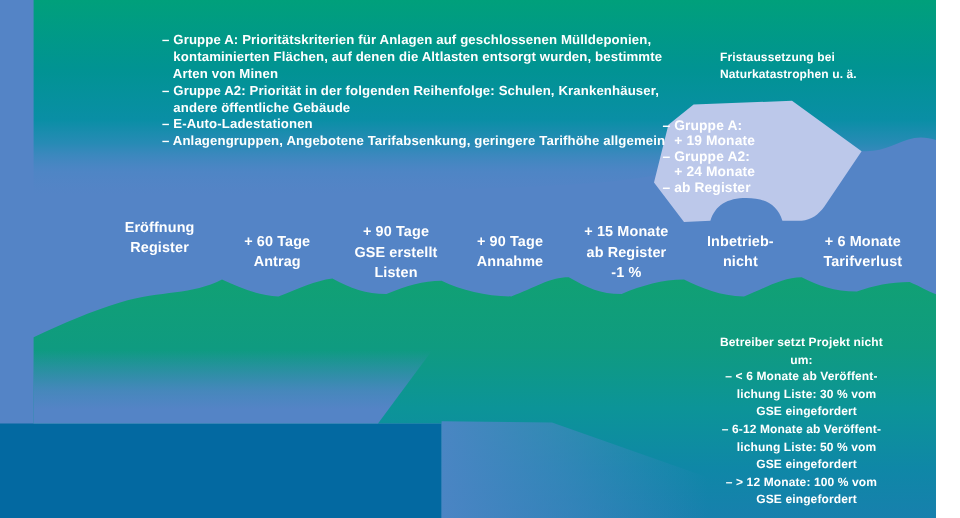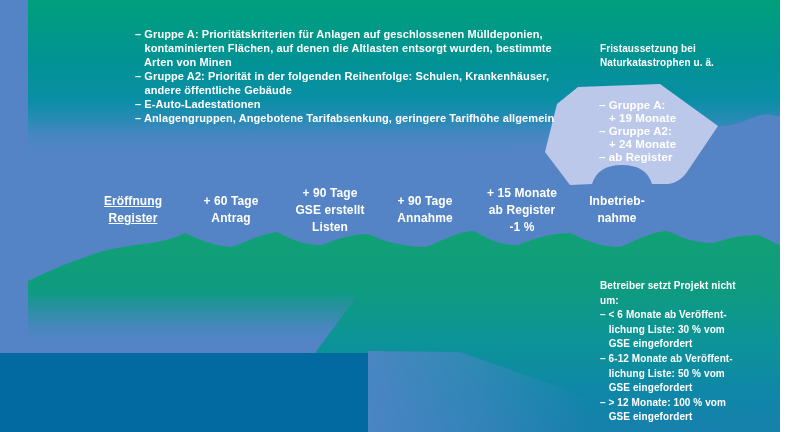--- a/index.html
+++ b/index.html
@@ -11,21 +11,21 @@
   .txt{
     position:absolute;color:#ffffff;font-weight:700;white-space:pre;
     font-size:11.5px;line-height:14px;letter-spacing:0.1px;
   }
   .criteria{font-size:11px;line-height:14px;}
   .blob-note{font-size:11.5px;line-height:13px;}
   .tl{
     font-size:12px;line-height:17px;text-align:center;width:140px;
   }
   .note{font-size:10px;line-height:14px;}
-  .penalty{line-height:14.6px;}
+  .penalty{line-height:14.6px;text-align:center;}
 </style>
 </head>
 <body>
 
 <div id="stage">
 
   <svg width="800" height="432" viewBox="0 0 800 432" aria-hidden="true">
     <defs>
       <linearGradient id="gTop" x1="0" y1="0" x2="0" y2="166" gradientUnits="userSpaceOnUse">
         <stop offset="0" stop-color="#00A07B" stop-opacity="1"></stop>
@@ -100,40 +100,42 @@
    kontaminierten Flächen, auf denen die Altlasten entsorgt wurden, bestimmte
    Arten von Minen
 – Gruppe A2: Priorität in der folgenden Reihenfolge: Schulen, Krankenhäuser,
    andere öffentliche Gebäude
 – E-Auto-Ladestationen
 – Anlagengruppen, Angebotene Tarifabsenkung, geringere Tarifhöhe allgemein</div>
 
   <div class="txt note" style="left:600px;top:42px;">Fristaussetzung bei
 Naturkatastrophen u. ä.</div>
 
-  <div class="txt blob-note" style="left:599px;top:99px;">– Gruppe A:
+  <div class="txt blob-note" style="left:552px;top:99px;">– Gruppe A:
    + 19 Monate
 – Gruppe A2:
    + 24 Monate
 – ab Register</div>
 
-  <div class="txt tl" style="left:63px;top:193px;text-decoration:underline;">Eröffnung
+  <div class="txt tl" style="left:63px;top:181px;">Eröffnung
 Register</div>
   <div class="txt tl" style="left:161px;top:193px;">+ 60 Tage
 Antrag</div>
   <div class="txt tl" style="left:260px;top:185px;">+ 90 Tage
 GSE erstellt
 Listen</div>
   <div class="txt tl" style="left:355px;top:193px;">+ 90 Tage
 Annahme</div>
   <div class="txt tl" style="left:452px;top:185px;">+ 15 Monate
 ab Register
 -1 %</div>
   <div class="txt tl" style="left:547px;top:193px;">Inbetrieb-
-nahme</div>
+nicht</div>
+  <div class="txt tl" style="left:649px;top:193px;">+ 6 Monate
+Tarifverlust</div>
 
 
 
   <div class="txt note penalty" style="left:600px;top:279px;">Betreiber setzt Projekt nicht
 um:
 – &lt; 6 Monate ab Veröffent-
    lichung Liste: 30 % vom
    GSE eingefordert
 – 6-12 Monate ab Veröffent-
    lichung Liste: 50 % vom

